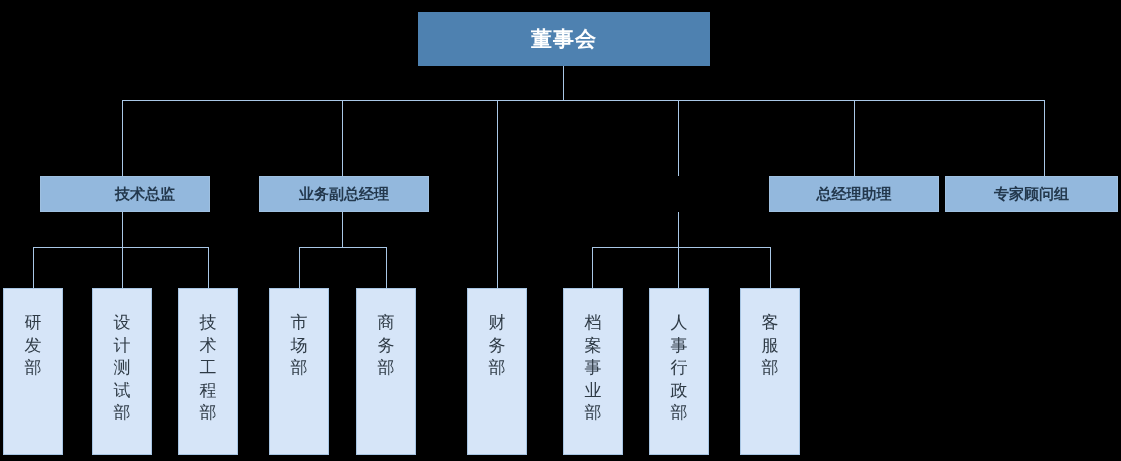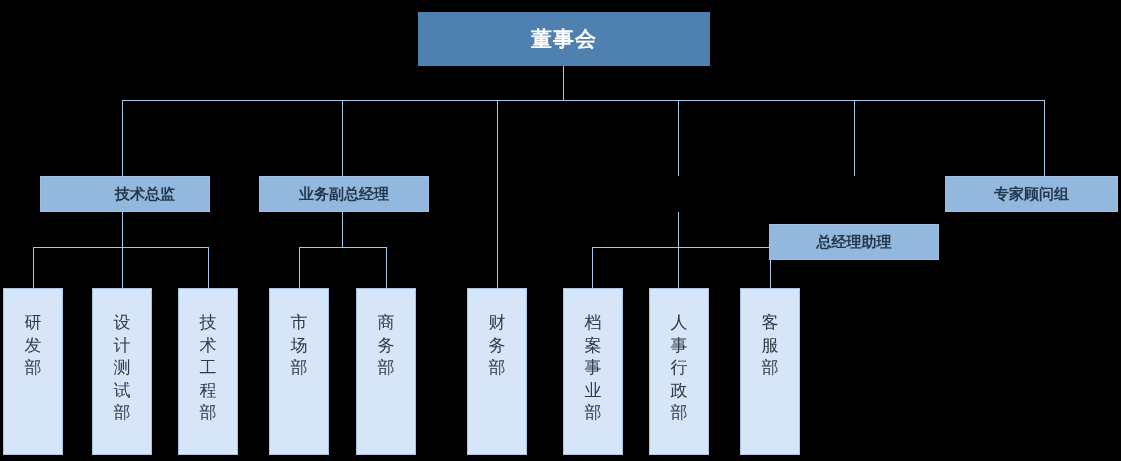--- a/index.html
+++ b/index.html
@@ -105,21 +105,21 @@
   <div class="node level-0" style="left:418px; top:4px; width:292px; height:54px;margin-top:8px;">
     <span>董事会</span>
   </div>
 
   <div class="node level-1" style="left:40px; top:176px; width:170px; height:36px;padding-left:40px;">
     <span>技术总监</span>
   </div>
   <div class="node level-1" style="left:259px; top:176px; width:170px; height:36px;">
     <span>业务副总经理</span>
   </div>
-  <div class="node level-1" style="left:769px; top:176px; width:170px; height:36px;margin-top:48px;">
+  <div class="node level-1" style="left:769px; top:176px; width:170px; height:36px;">
     <span>总经理助理</span>
   </div>
   <div class="node level-1" style="left:945px; top:176px; width:173px; height:36px;font-family:Liberation Serif, serif;">
     <span>专家顾问组</span>
   </div>
 
   <div class="node level-2" style="left:3px; top:288px; width:60px; height:167px;">
     <span class="vtext">
         <span class="vchar">研</span>
         <span class="vchar">发</span>

